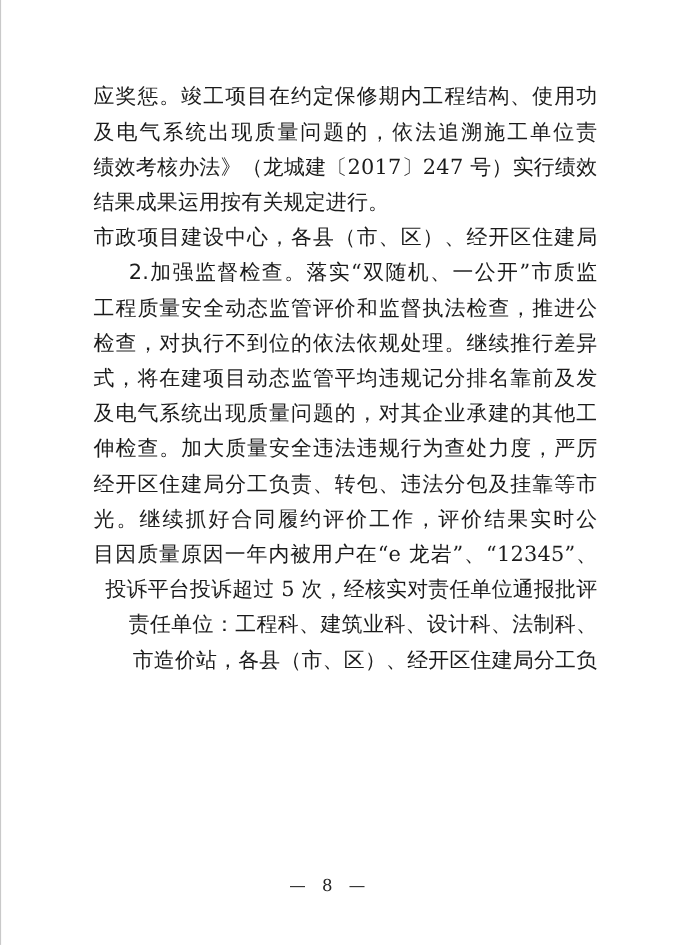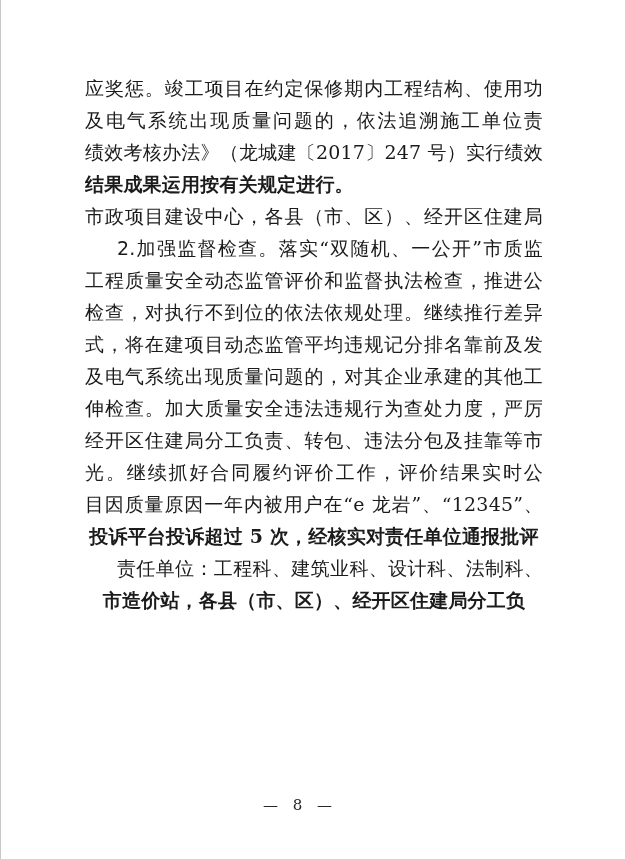--- a/index.html
+++ b/index.html
@@ -37,23 +37,22 @@
     letter-spacing: 0.2px;
     white-space: normal;
     overflow: hidden;
   }
   .fill {
     text-align: justify;
     text-align-last: justify;
     text-justify: inter-character;
   }
   .short {
-    text-align: center;
+    text-align: right;
     text-align-last: left;
-    font-weight: bold;
   }
   .indent {
     padding-left: 32px;
   }
   .lead-bold {
     font-weight: normal;
     font-family: "DejaVu Sans", "Liberation Sans", sans-serif;
   }
   .page-number {
     position: absolute;

